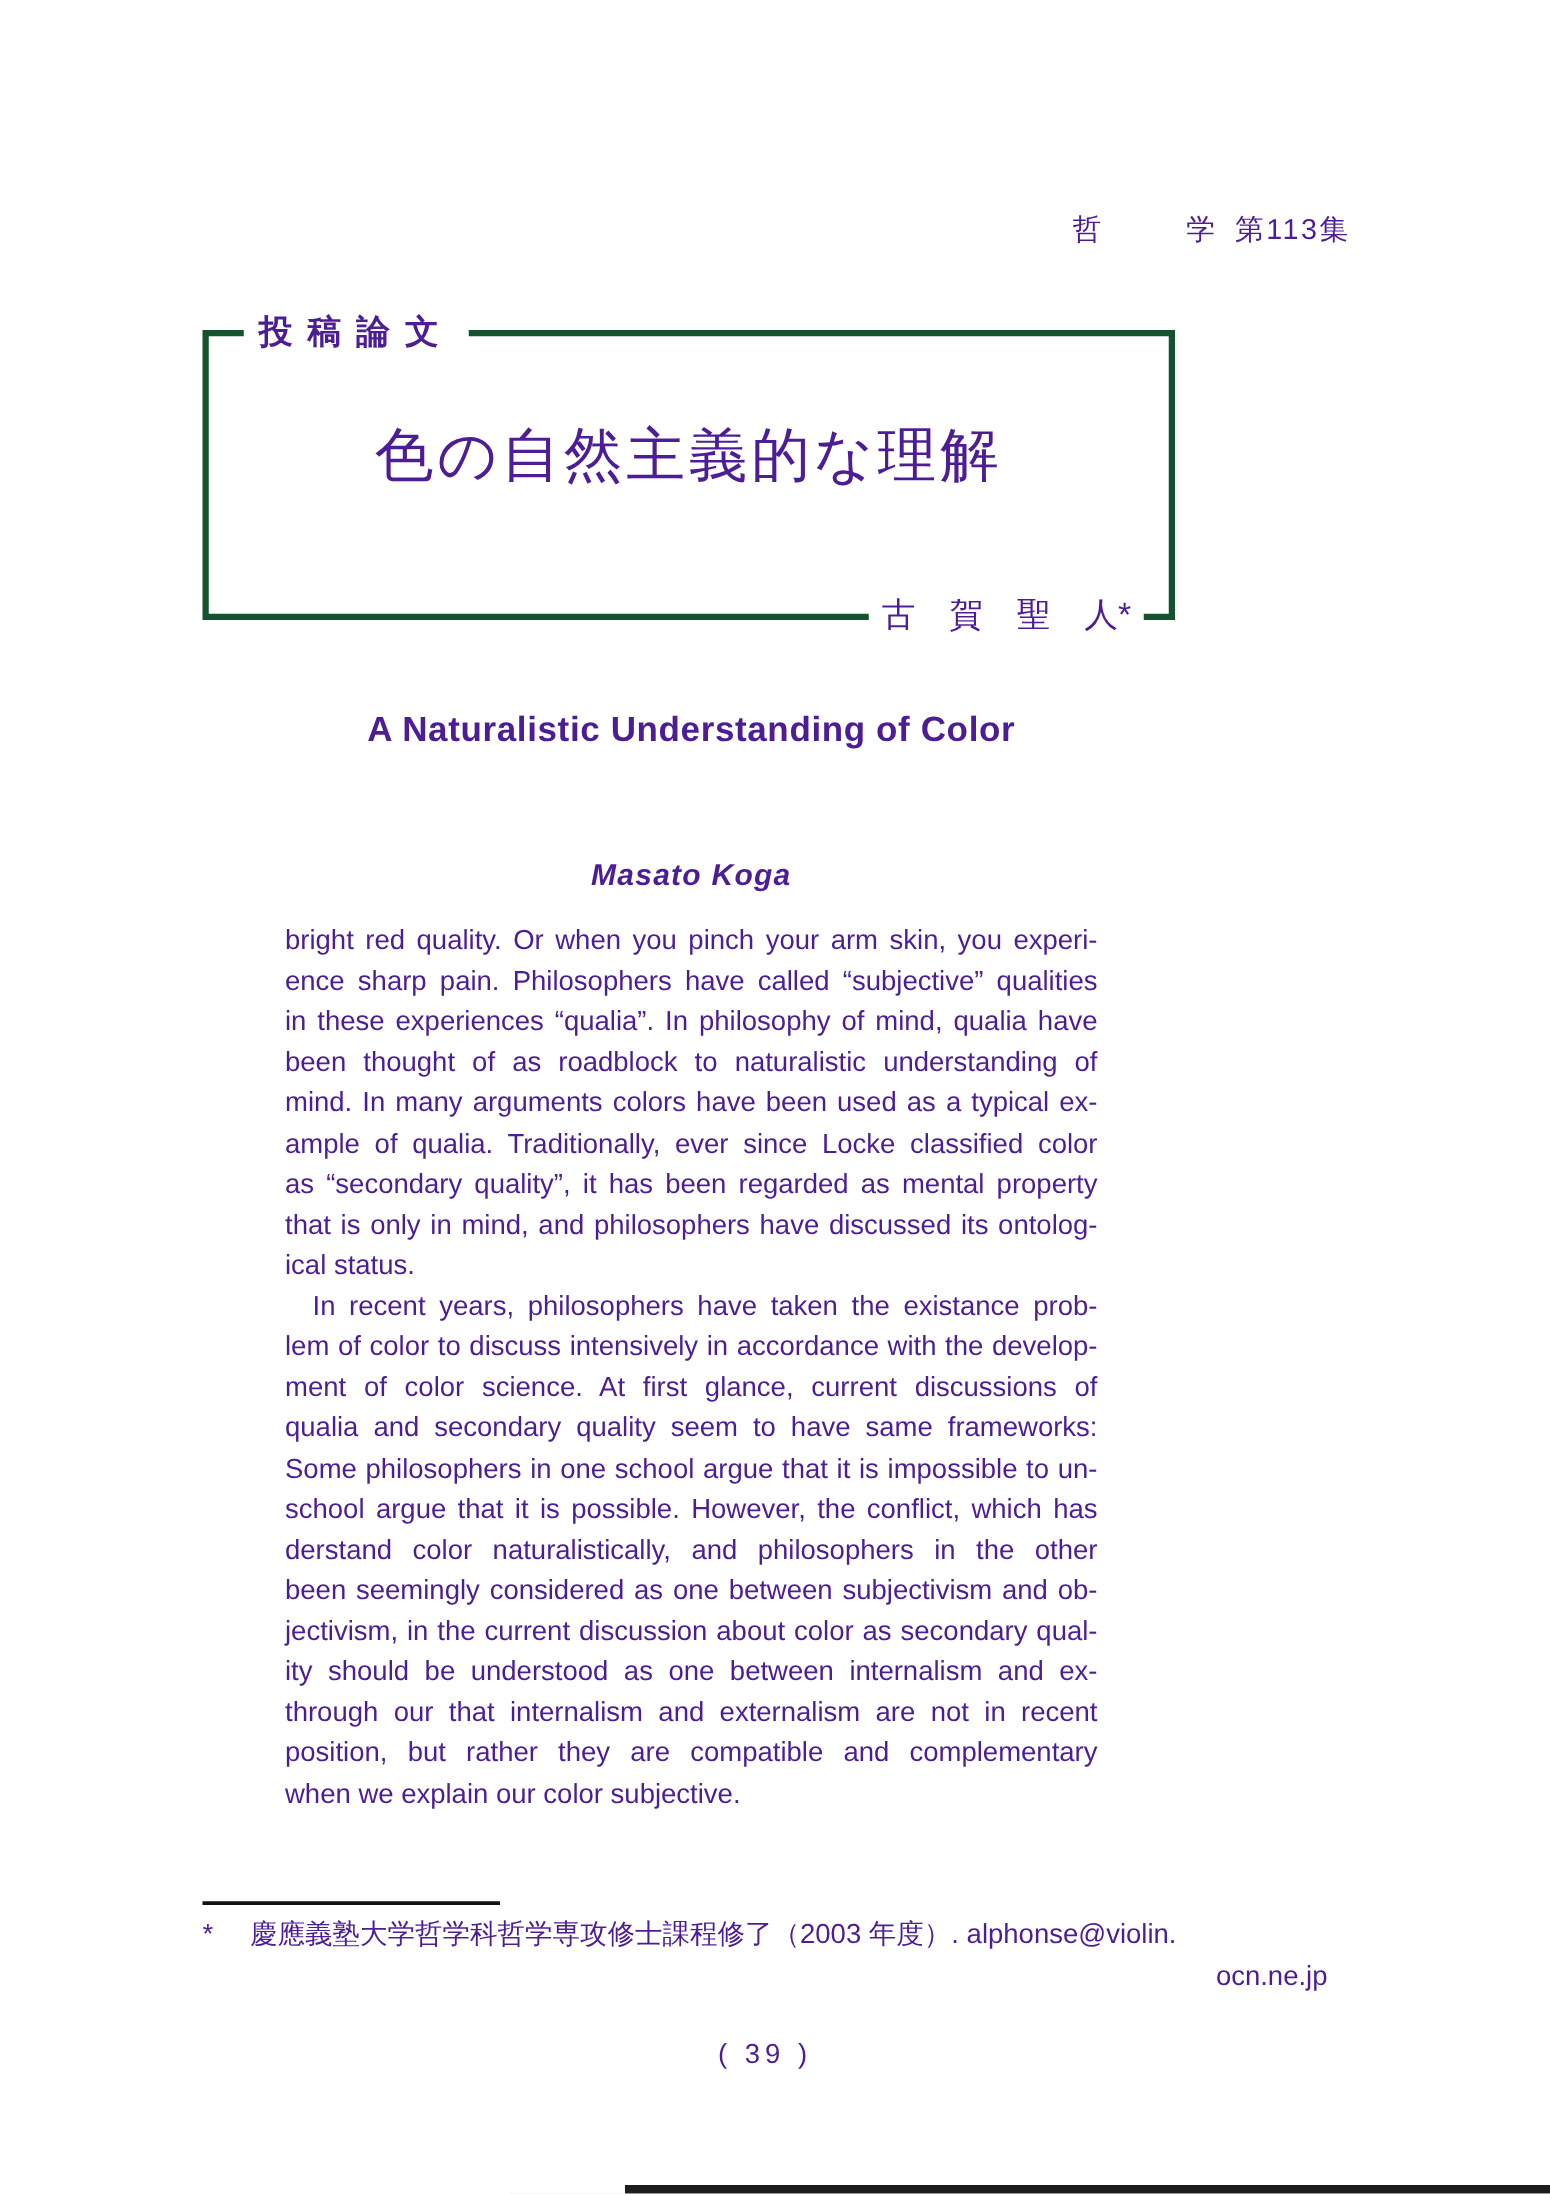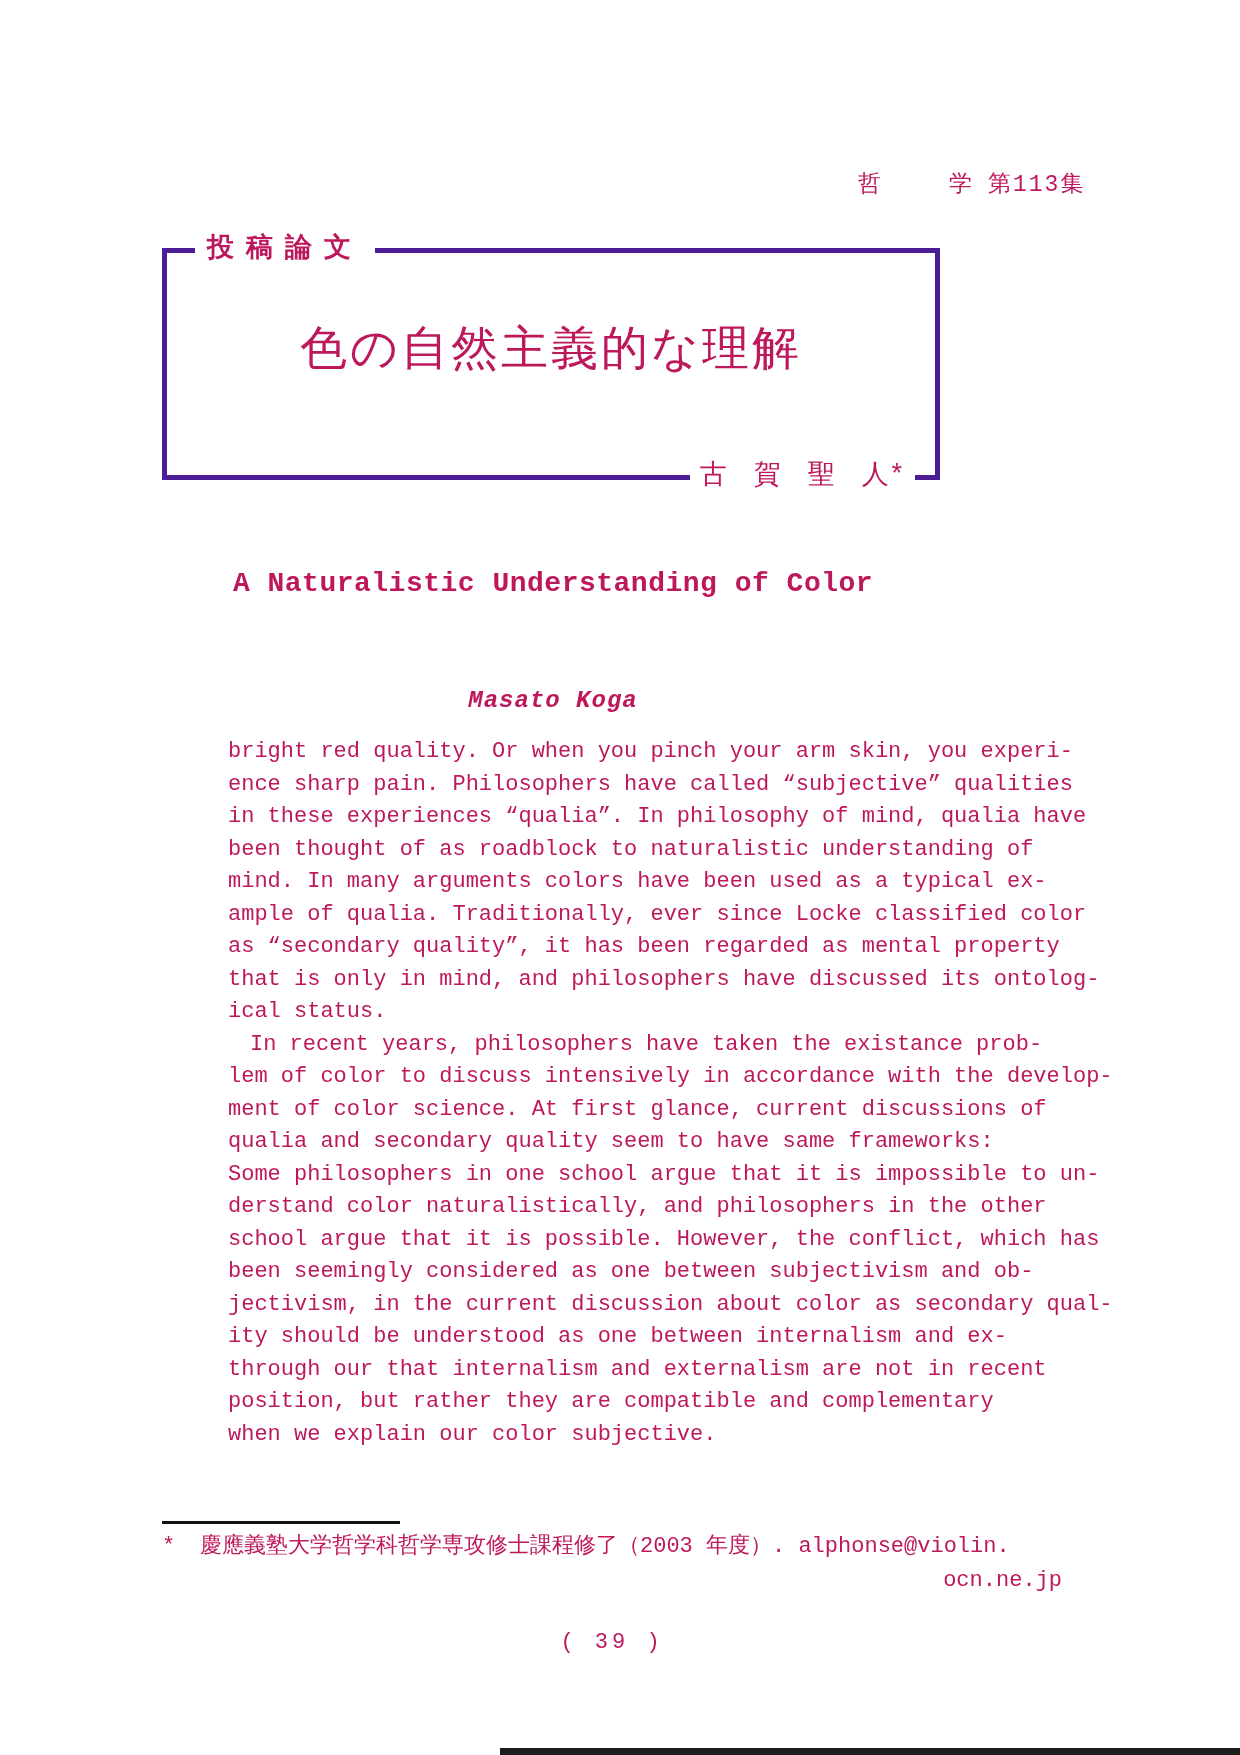--- a/index.html
+++ b/index.html
@@ -1,38 +1,38 @@
 <!DOCTYPE html>
 <html><head>
 <meta charset="utf-8">
 <style>
   html,body { margin:0; padding:0; background:#e8e8e8; }
   .page {
     position:relative;
     width:1240px; height:1755px;
     margin:0 auto;
     background:#ffffff;
-    color:#be185d;
-    font-family:Liberation Mono, monospace;
+    color:#4c1d95;
+    font-family:Liberation Sans, sans-serif;
     overflow:hidden;
   }
 
   
   .journal-header {
     position:absolute; top:168px; left:858px;
     font-size:23px; white-space:nowrap;
   }
   .journal-header .tok2 { margin-left:68px; }
   .journal-header .tok3 { margin-left:16px; letter-spacing:2px; }
 
   
   .title-box {
-    position:absolute; left:162px; top:248px;
+    position:absolute; left:162px; top:264px;
     width:768px; height:222px;
-    border:5px solid #4c1d95;
+    border:5px solid #14532d;
   }
   .box-label {
     position:absolute; top:-22px; left:28px;
     background:#ffffff; padding:0 12px;
     font-size:27px; font-weight:bold; letter-spacing:12px;
     white-space:nowrap; line-height:36px;
   }
   .box-title {
     margin-top:64px;
     text-align:center;
@@ -127,22 +127,22 @@
           <div class="bline">as “secondary quality”, it has been regarded as mental property</div>
           <div class="bline">that is only in mind, and philosophers have discussed its ontolog-</div>
           <div class="bline final">ical status.</div>
         </div>
         <div class="para">
           <div class="bline first">In recent years, philosophers have taken the existance prob-</div>
           <div class="bline">lem of color to discuss intensively in accordance with the develop-</div>
           <div class="bline">ment of color science. At first glance, current discussions of</div>
           <div class="bline">qualia and secondary quality seem to have same frameworks:</div>
           <div class="bline">Some philosophers in one school argue that it is impossible to un-</div>
+          <div class="bline">school argue that it is possible. However, the conflict, which has</div>
           <div class="bline">derstand color naturalistically, and philosophers in the other</div>
-          <div class="bline">school argue that it is possible. However, the conflict, which has</div>
           <div class="bline">been seemingly considered as one between subjectivism and ob-</div>
           <div class="bline">jectivism, in the current discussion about color as secondary qual-</div>
           <div class="bline">ity should be understood as one between internalism and ex-</div>
           <div class="bline">through our that internalism and externalism are not in recent</div>
           <div class="bline">position, but rather they are compatible and complementary</div>
           <div class="bline final">when we explain our color subjective.</div>
         </div>
       </div>
   </div>
 

